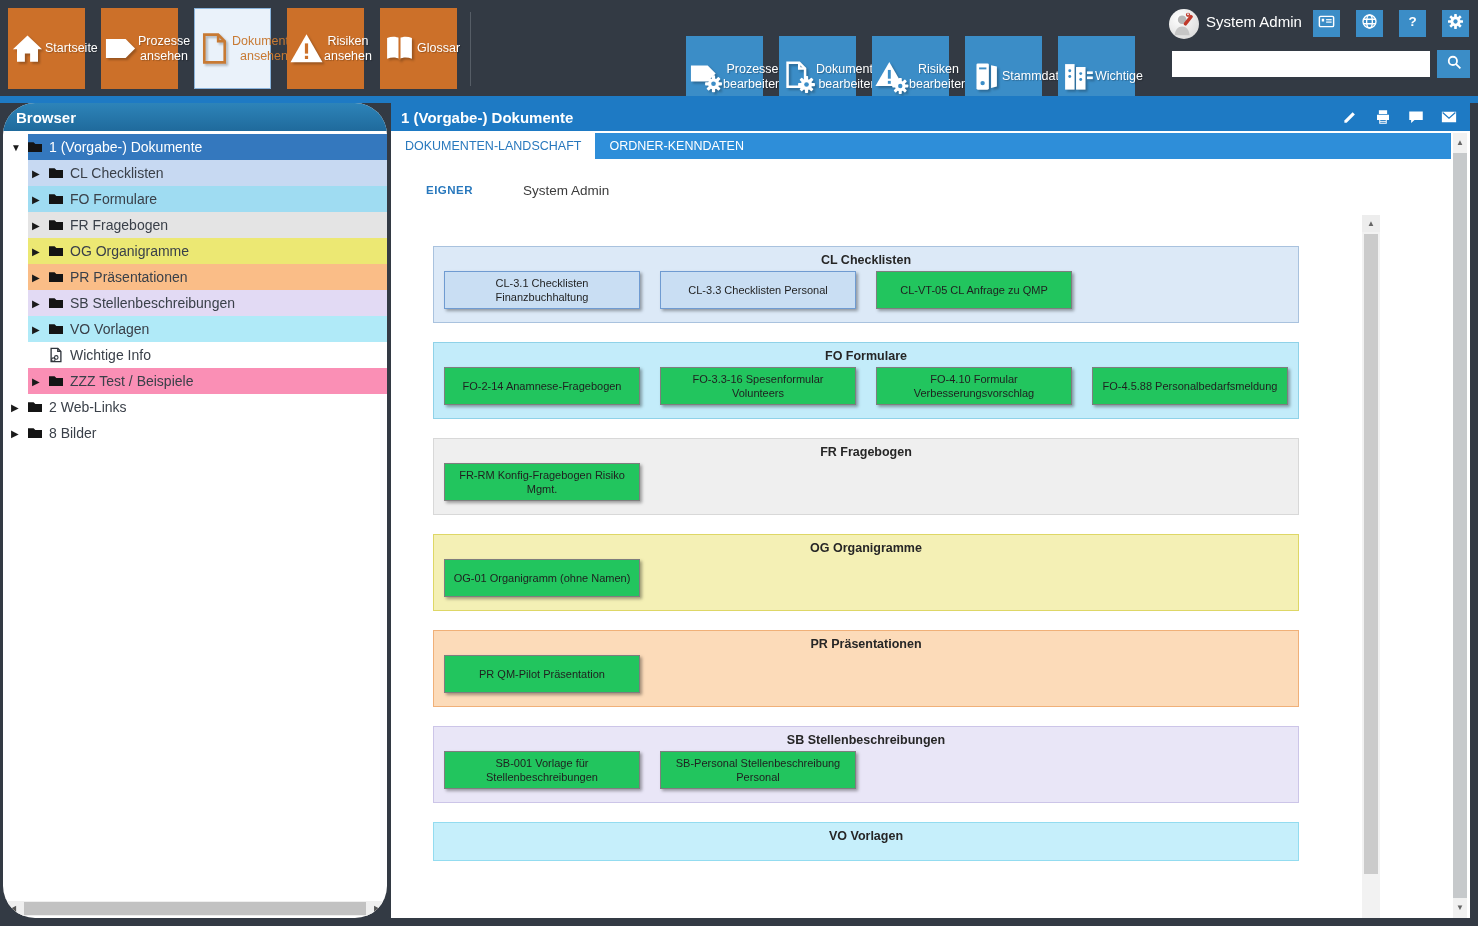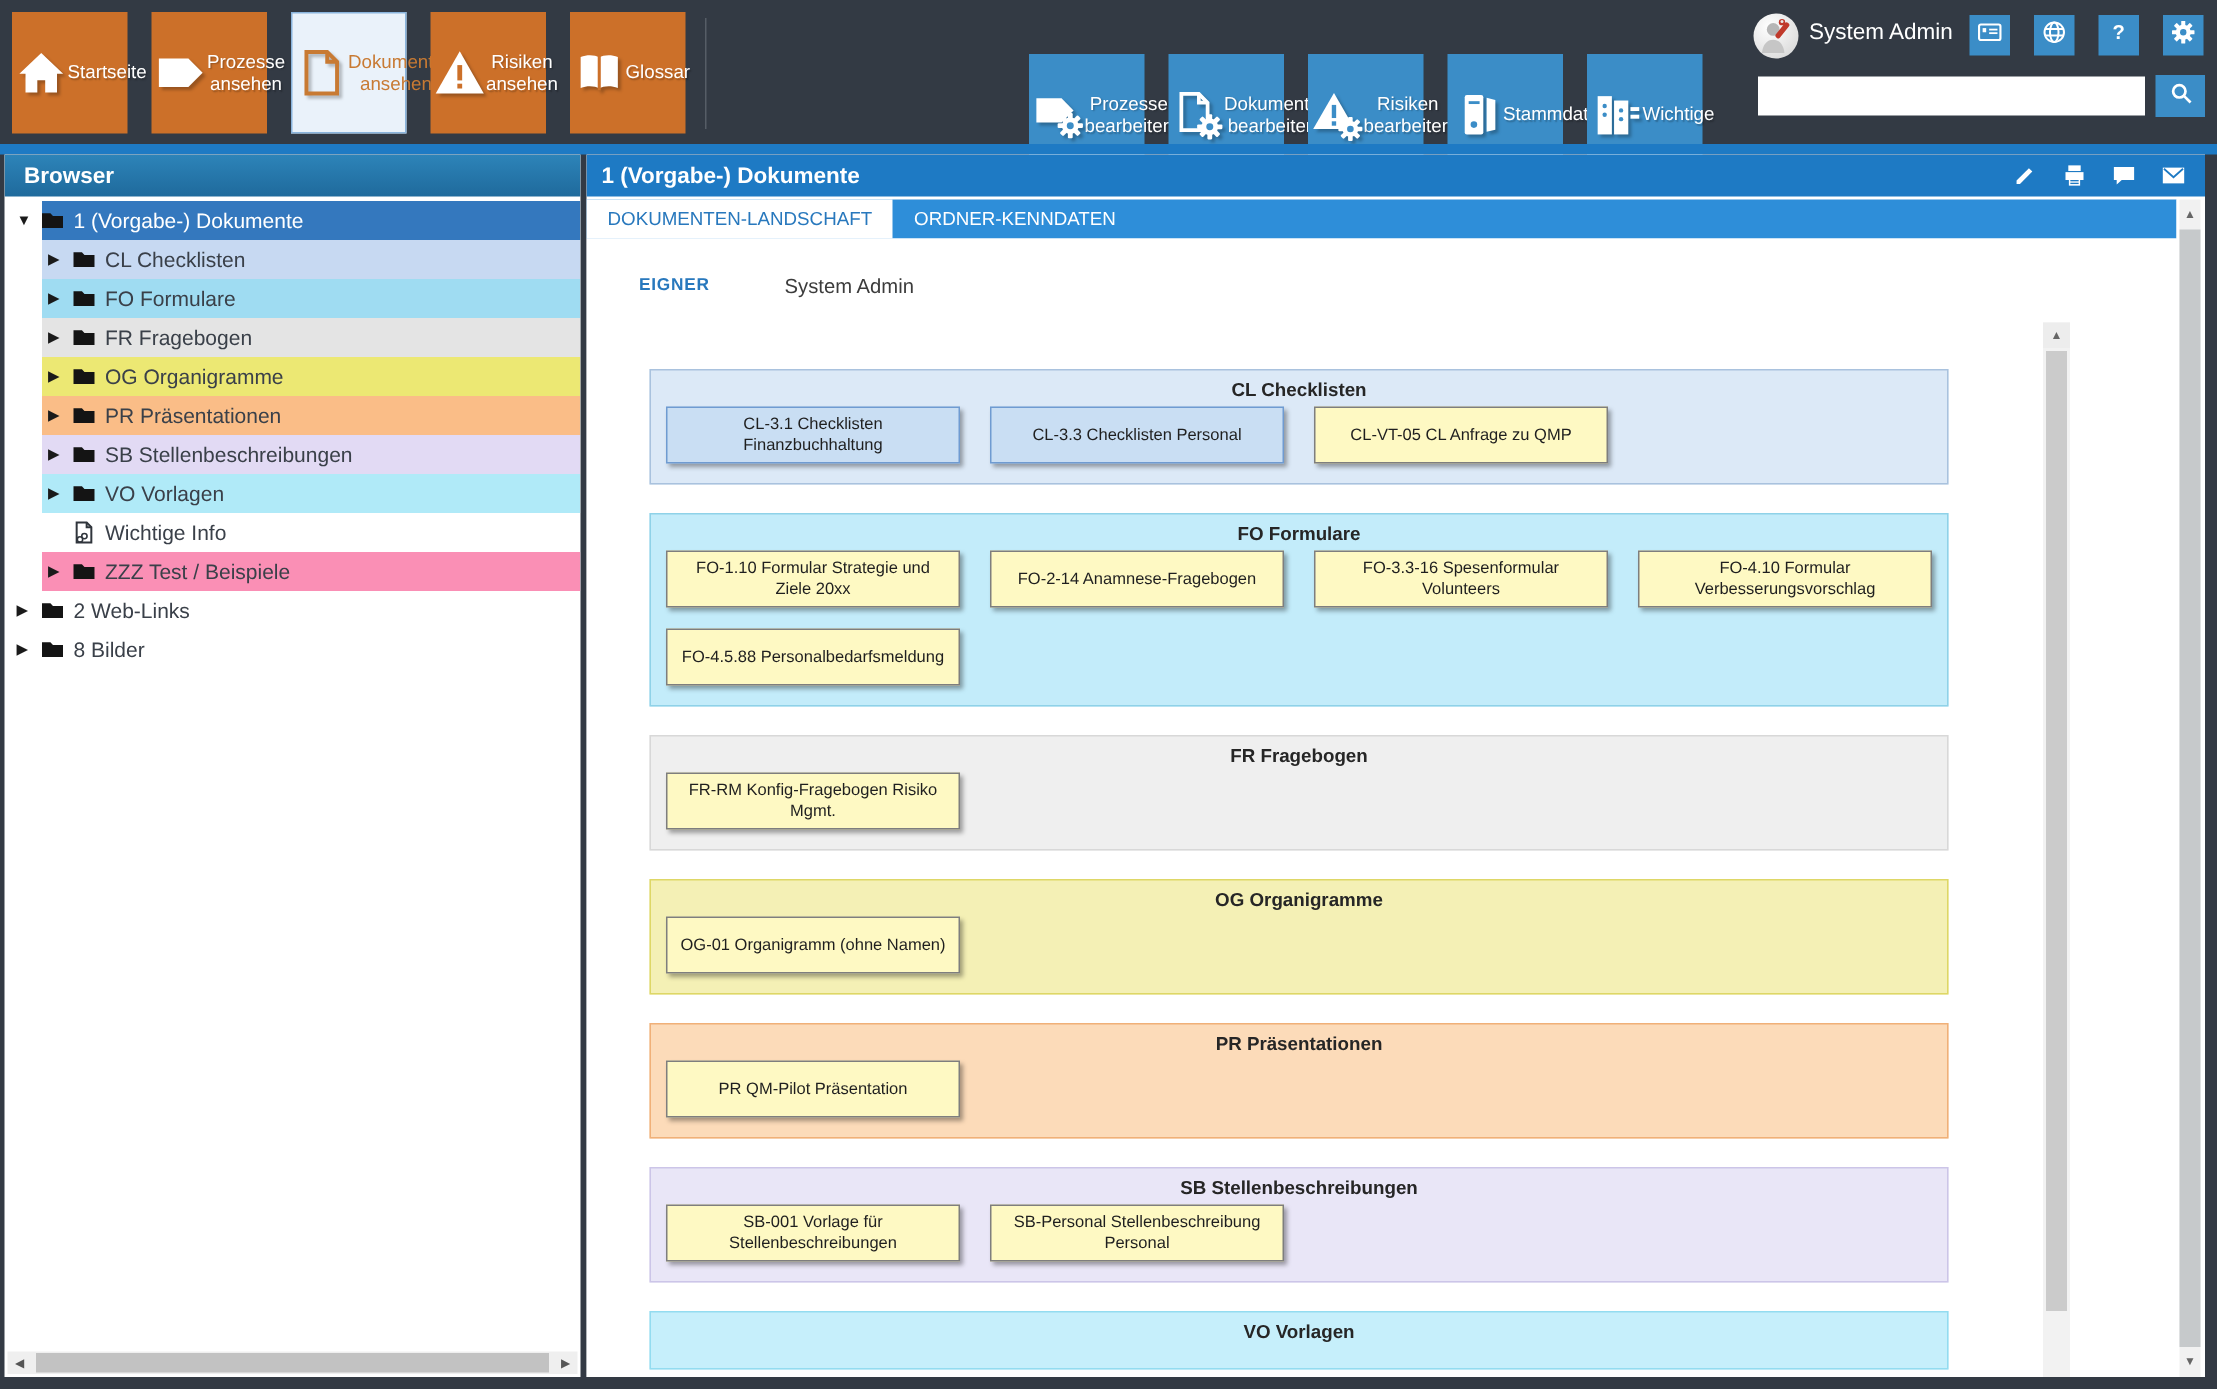--- a/index.html
+++ b/index.html
@@ -29,21 +29,21 @@
   .util-icons { position:absolute; left:1313px; top:10px; display:flex; gap:16px; }
   .util-btn { width:27px; height:27px; background:#3b8dc7; display:flex; align-items:center; justify-content:center; cursor:pointer; }
   .util-btn svg { width:19px; height:19px; }
   .search-input { position:absolute; left:1172px; top:51px; width:258px; height:26px; border:none;
                   padding:0 8px; font-size:13px; font-family:"Liberation Sans",sans-serif; }
   .search-btn { position:absolute; left:1437px; top:50px; width:33px; height:28px; background:#3b8dc7;
                 display:flex; align-items:center; justify-content:center; cursor:pointer; }
   .search-btn svg { width:18px; height:18px; }
 
   
-  .browser-panel { position:absolute; left:3px; top:103px; width:384px; height:815px; background:#fff; overflow:hidden; }
+  .browser-panel { position:absolute; left:3px; top:103px; width:384px; height:815px; background:#fff; overflow:hidden;border-radius:32px; }
   .browser-header { height:28px; background:linear-gradient(#2d84b9,#1f6a9c); color:#fff; font-size:15px;
                     font-weight:bold; display:flex; align-items:center; padding-left:13px; }
   .tree { position:absolute; top:31px; left:0; right:0; bottom:18px; overflow:hidden; }
   .tree-row { position:relative; height:26px; cursor:pointer; }
   .tree-band { position:absolute; left:25px; right:0; top:0; bottom:0; }
   .tree-content { position:relative; height:26px; display:flex; align-items:center; }
   .tree-content.lvl0 { padding-left:8px; }
   .tree-content.lvl1 { padding-left:29px; }
   .expander { width:13px; font-size:10px; color:#1a1a1a; flex:none; }
   .tree-ico { width:16px; height:16px; margin:0 6px 0 3px; flex:none; }
@@ -68,21 +68,21 @@
   .tab { display:flex; align-items:center; padding:0 14px; color:#fff; font-size:12.5px; cursor:pointer; white-space:nowrap; }
   .tab.active { background:#fff; color:#2878bd; }
   .content { position:absolute; top:56px; left:0; right:19px; bottom:0; background:#fff; overflow:hidden; }
   .owner-row { margin:21px 0 0 19px; display:flex; align-items:center; height:20px;padding-left:16px; }
   .owner-label { color:#2878bd; font-size:11.5px; font-weight:bold; letter-spacing:0.5px; width:97px; }
   .owner-value { color:#3c3c3c; font-size:13.5px; }
   .sections { margin:46px 0 0 42px; width:866px; }
   .section { border:1px solid; margin-bottom:19px; }
   .section-title { text-align:center; font-size:12.5px; font-weight:bold; color:#262626; padding-top:6px; height:17px; }
   .cards { display:flex; flex-wrap:wrap; gap:14px 20px; padding:7px 10px 13px; }
-  .card { width:196px; min-height:38px; background:#fef9c3; border:1px solid #7e7e7e;
+  .card { width:196px; min-height:38px; background:#22c55e; border:1px solid #7e7e7e;
           box-shadow:2px 2px 3px rgba(0,0,0,0.35); display:flex; align-items:center; justify-content:center;
           text-align:center; font-size:11px; color:#1f1f1f; line-height:1.3; padding:3px 8px; cursor:pointer; }
   .card.blue { background:#c9def3; border-color:#6f9bd1; }
 
   
   .inner-scroll { position:absolute; left:971px; top:56px; bottom:0; width:18px; background:#f2f2f2; }
   .inner-arrow { height:17px; background:#ededed; color:#666; font-size:8px; text-align:center; line-height:17px; cursor:pointer; }
   .inner-thumb { position:absolute; top:19px; left:2px; width:14px; height:640px; background:#cbcbcb; cursor:pointer; }
   
   .outer-scroll { position:absolute; top:30px; right:0; bottom:0; width:19px; background:#fff; }
@@ -504,21 +504,20 @@
           <div class="section-title">CL Checklisten</div>
           <div class="cards">
             <div class="card blue">CL-3.1 Checklisten Finanzbuchhaltung</div>
             <div class="card blue">CL-3.3 Checklisten Personal</div>
             <div class="card">CL-VT-05 CL Anfrage zu QMP</div>
           </div>
         </div>
         <div class="section" style="background: rgb(195, 236, 250); border-color: rgb(143, 210, 232);">
           <div class="section-title">FO Formulare</div>
           <div class="cards">
-            <div class="card">FO-1.10 Formular Strategie und Ziele 20xx</div>
             <div class="card">FO-2-14 Anamnese-Fragebogen</div>
             <div class="card">FO-3.3-16 Spesenformular Volunteers</div>
             <div class="card">FO-4.10 Formular Verbesserungsvorschlag</div>
             <div class="card">FO-4.5.88 Personalbedarfsmeldung</div>
           </div>
         </div>
         <div class="section" style="background: rgb(239, 239, 239); border-color: rgb(216, 216, 216);">
           <div class="section-title">FR Fragebogen</div>
           <div class="cards">
             <div class="card">FR-RM Konfig-Fragebogen Risiko Mgmt.</div>

